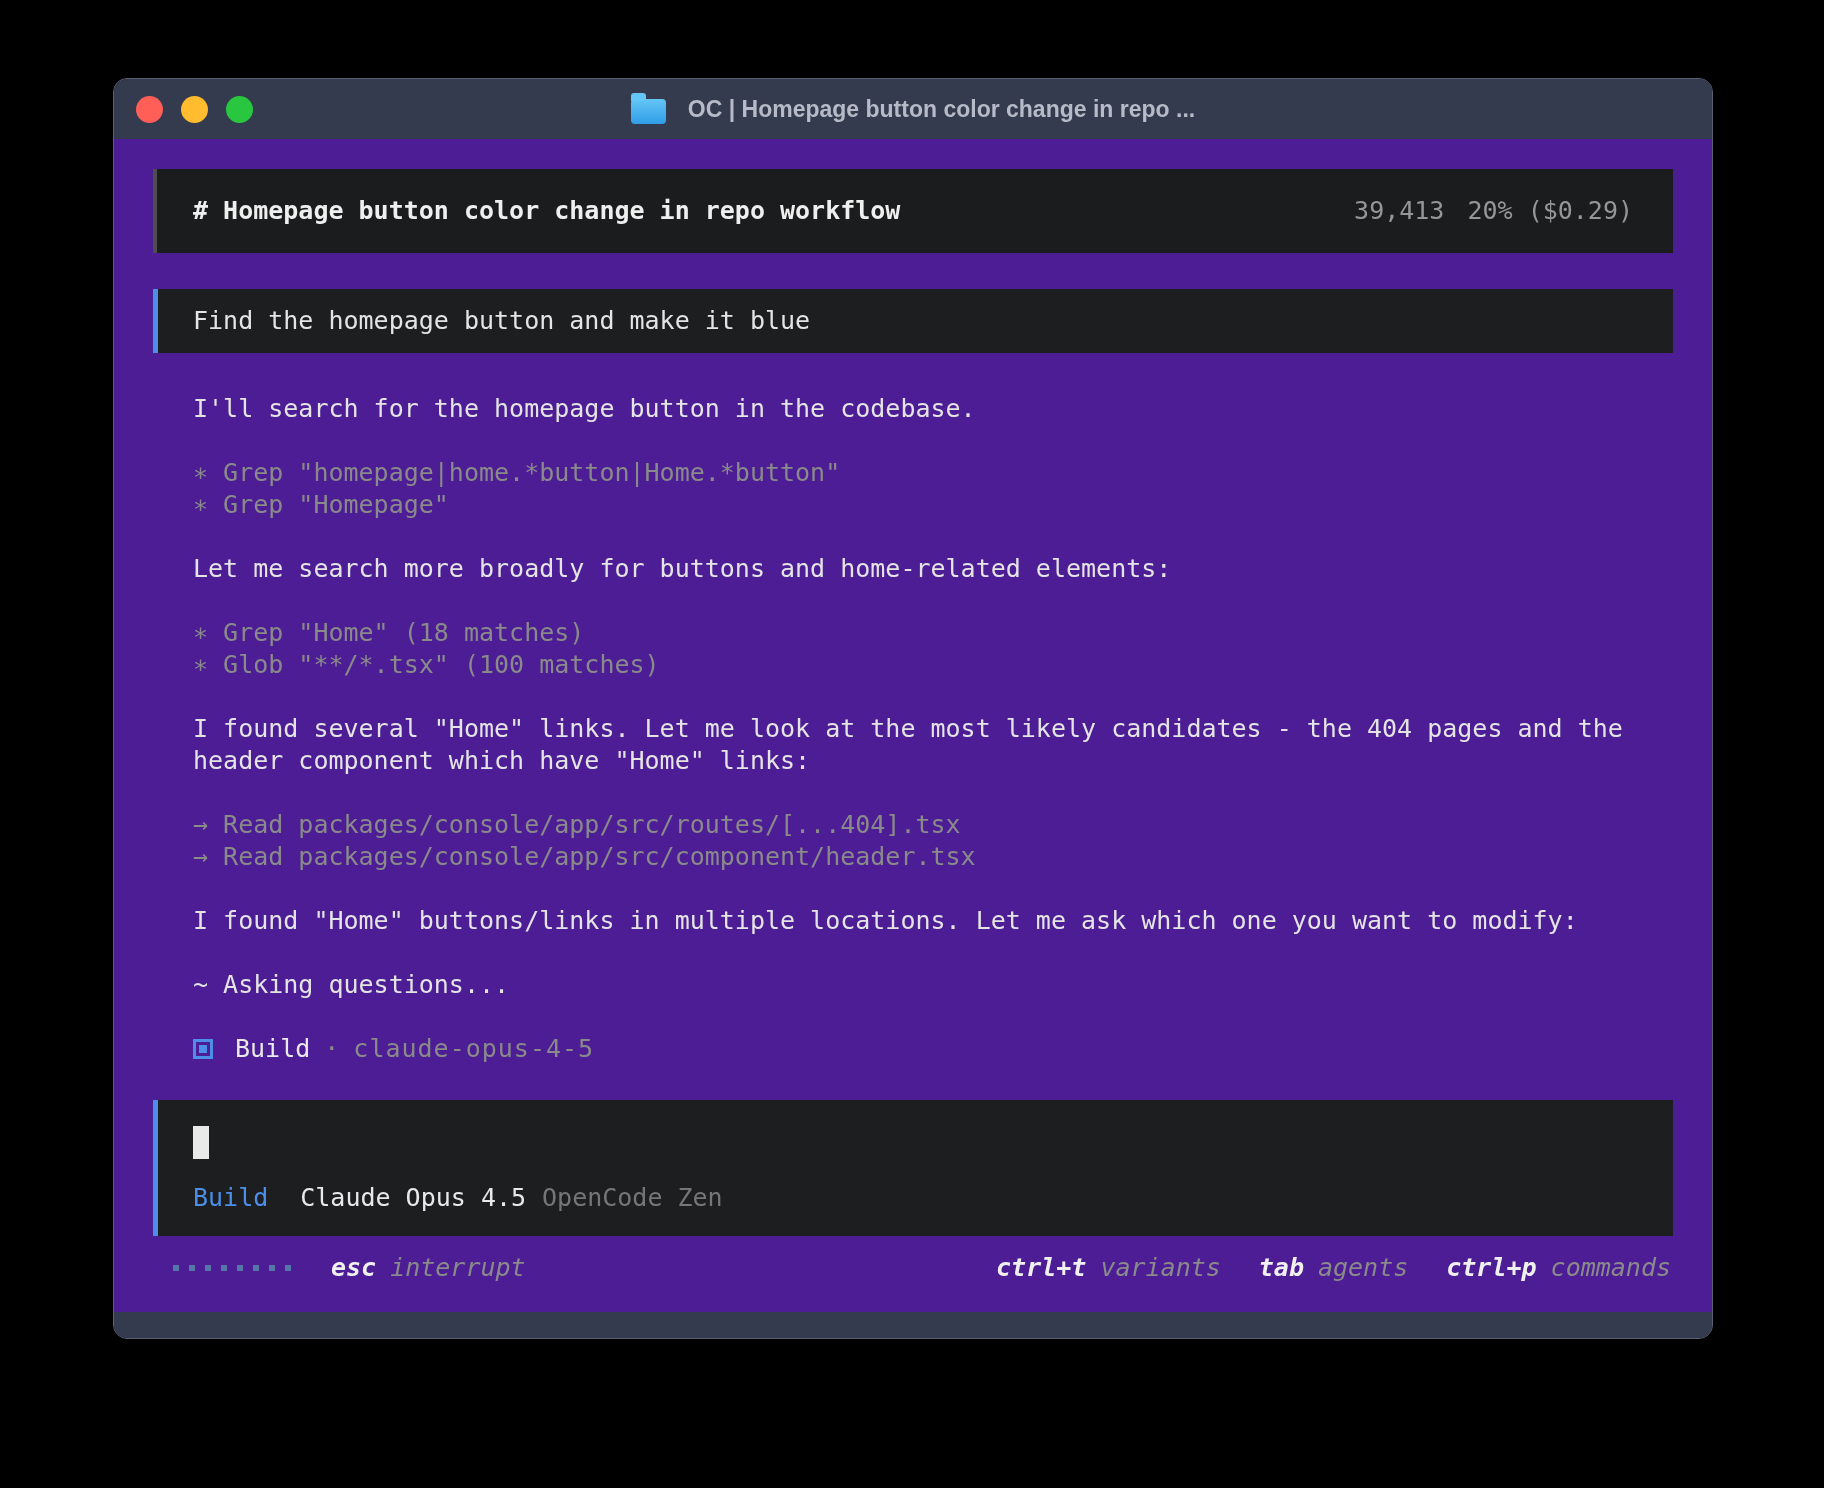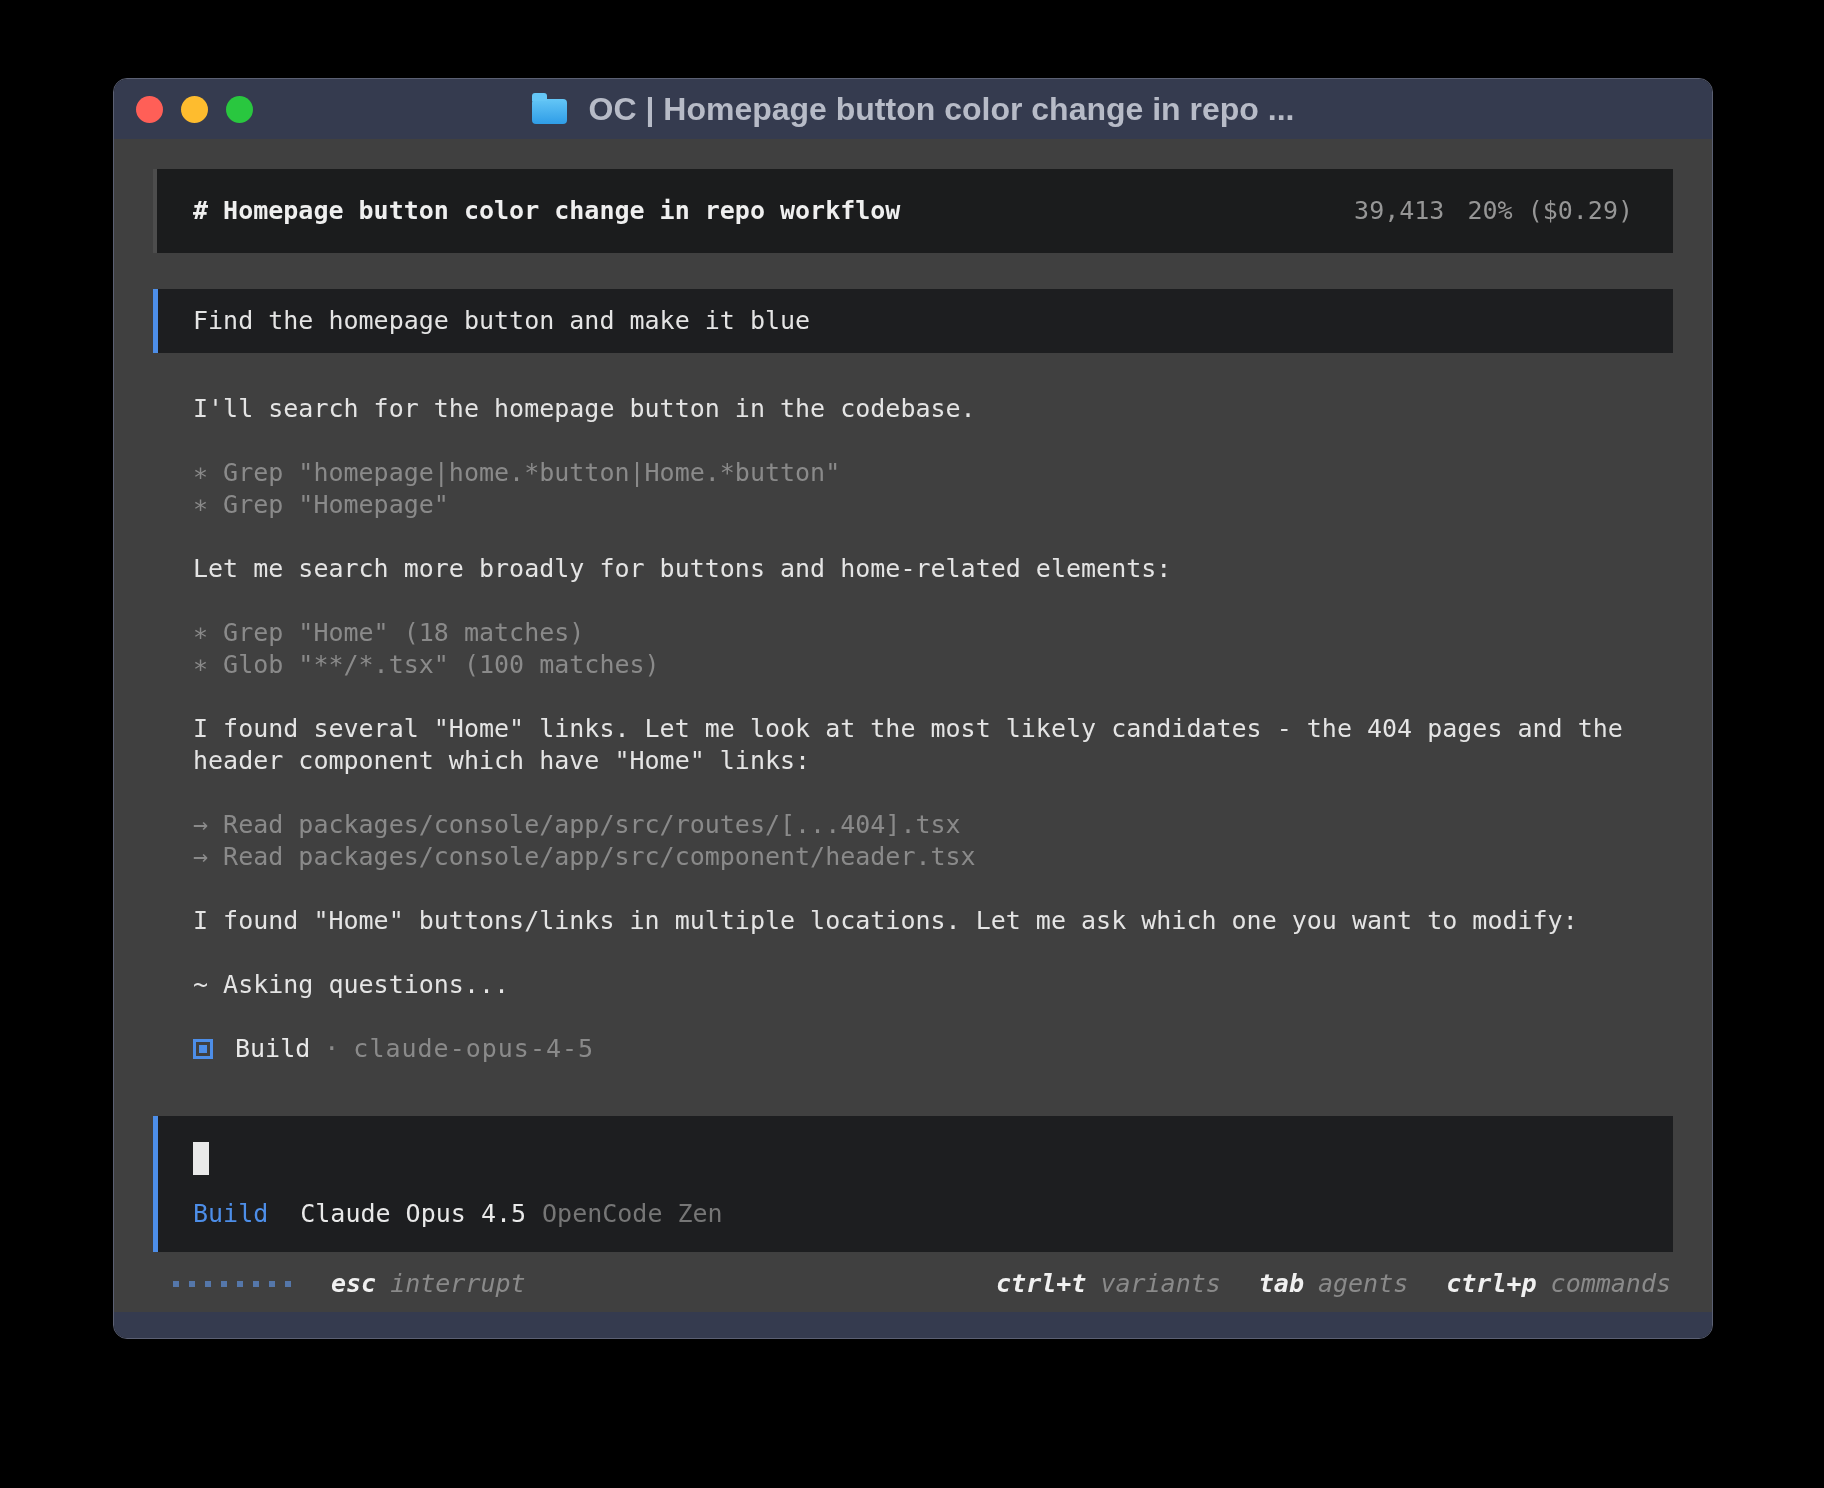--- a/index.html
+++ b/index.html
@@ -12,27 +12,27 @@
   }
 
   
   .titlebar {
     flex:none; height:60px; background:#353b4f;
     display:flex; align-items:center; justify-content:center; position:relative;
     font-family:"Liberation Sans", sans-serif;
   }
   .traffic { position:absolute; left:22px; top:0; height:100%; display:flex; align-items:center; gap:18px; }
   .light { width:27px; height:27px; border-radius:50%; }
-  .titlebar-title { display:flex; align-items:center; gap:22px; color:#b7bbc7; font-size:32px; font-weight:bold; }
+  .titlebar-title { display:flex; align-items:center; gap:22px; color:#b7bbc7; font-size:23px; font-weight:bold; }
   .folder { width:35px; height:25px; background:linear-gradient(#64c6f6,#2f9de7); border-radius:4px; position:relative; margin-top:5px; }
   .folder::before { content:""; position:absolute; top:-6px; left:0; width:15px; height:8px; background:#64c6f6; border-radius:3px 3px 0 0; }
 
   
   .term {
-    flex:1; background:#404040; padding:30px 39px 12px 39px;
+    flex:1; background:#4c1d95; padding:30px 39px 28px 39px;
     font-family:"DejaVu Sans Mono", monospace; font-size:25px; line-height:32px;
     color:#e4e4e4; display:flex; flex-direction:column; overflow:hidden;
   }
 
   .session-header {
     flex:none; background:#1b1c1d; border-left:4px solid #4d4d4d;
     height:84px; display:flex; align-items:center; justify-content:space-between;
     padding:0 40px 0 36px; margin-bottom:36px;
   }
   .session-title { font-weight:bold; color:#efefef; }

